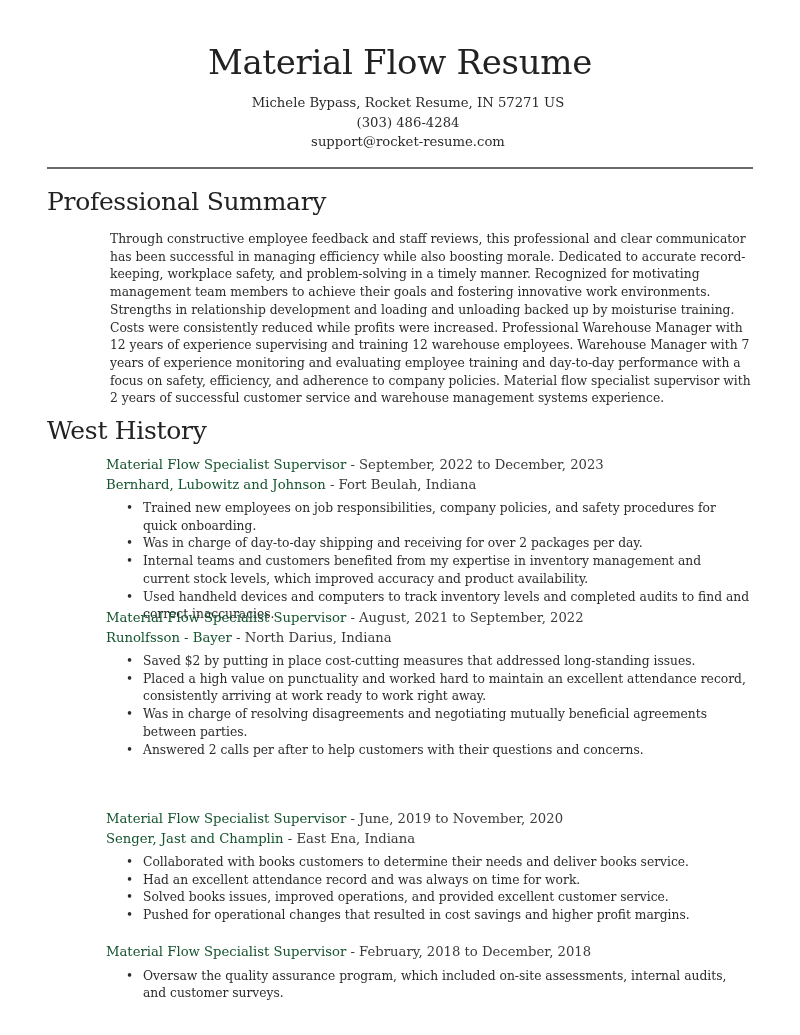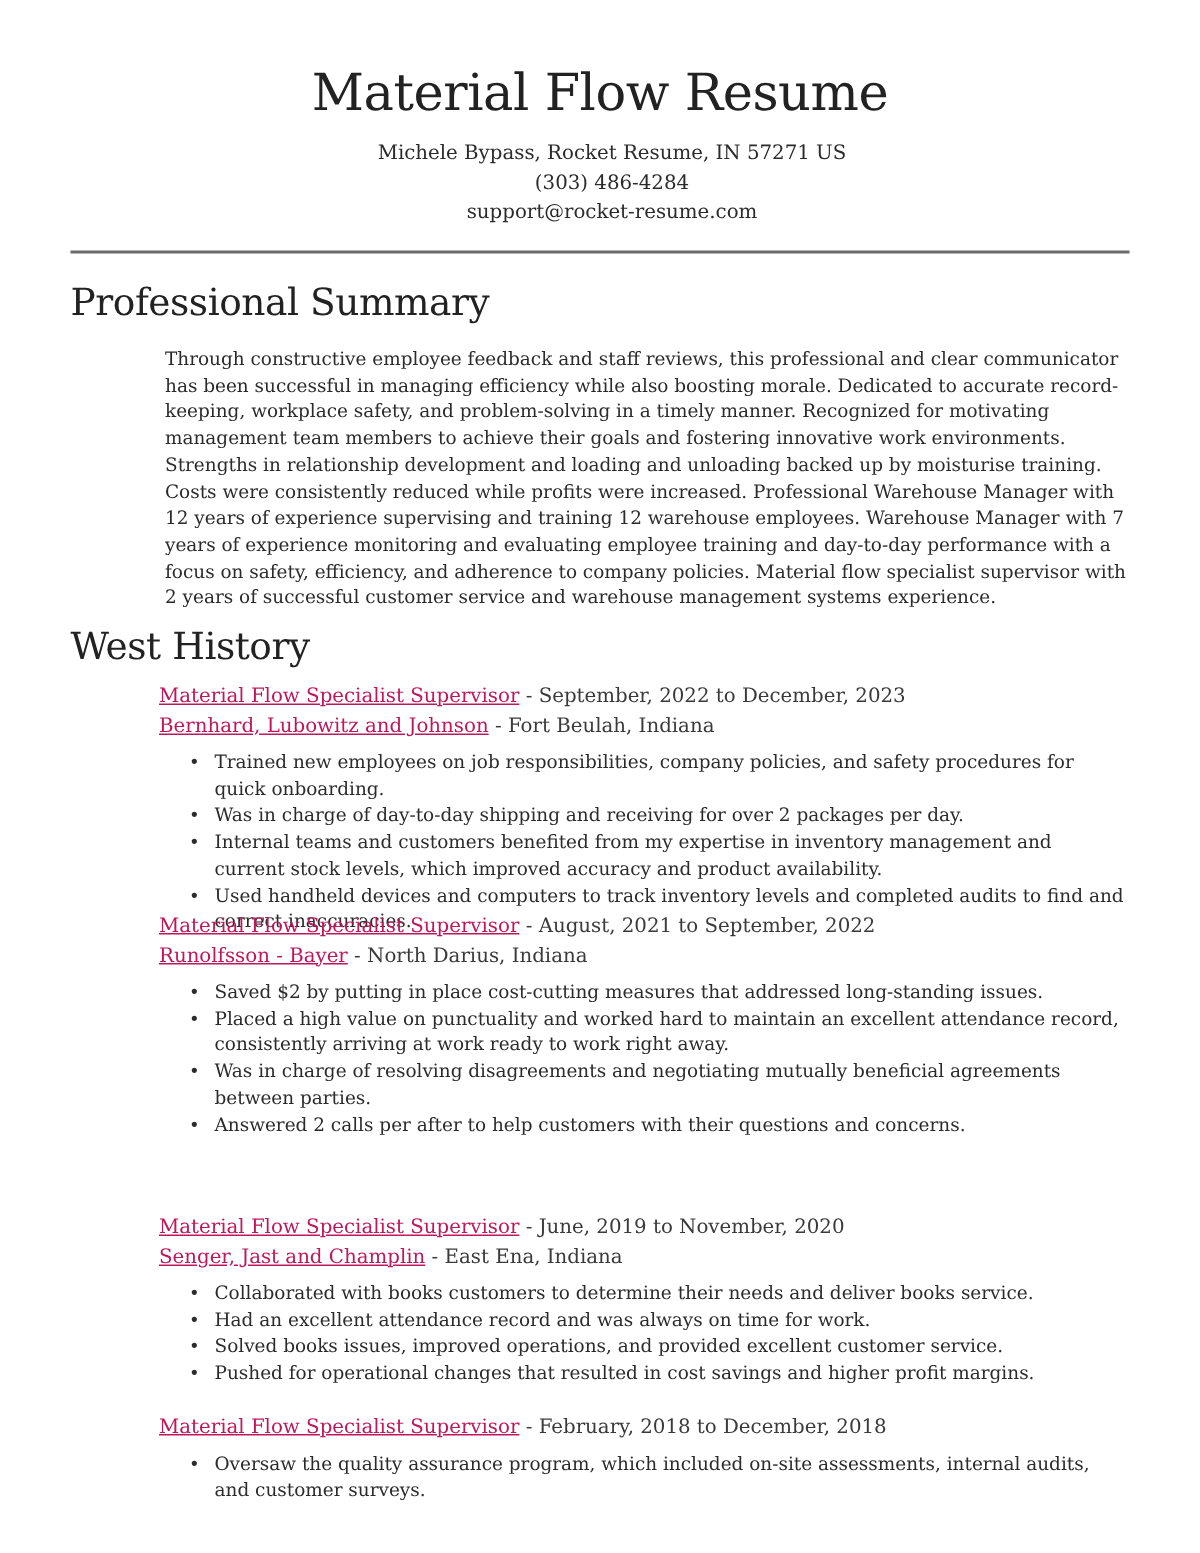--- a/index.html
+++ b/index.html
@@ -36,21 +36,21 @@
 
     .summary {
       position: absolute; left: 106px; top: 227px; width: 652px;
       font-size: 12.3px; line-height: 17.7px; color: #2b2b2b; margin: 4px;
     }
 
     .job { position: absolute; left: 106px; width: 660px; }
     .job-line {
       font-size: 13.2px; line-height: 19.5px; color: #3a3a3a; white-space: nowrap;
     }
-    .job-line .strong { color: #be185d; text-decoration: underline; }
+    .job-line .strong { color: #14532d; }
     .bullets {
       list-style: none; margin: 16px; padding: 0; margin-top: 6px;
     }
     .bullets li {
       position: relative; padding-left: 21px;
       font-size: 12.3px; line-height: 17.7px; color: #2b2b2b;
     }
     .bullets li::before {
       content: "\2022"; position: absolute; left: 4px; top: 0;
       font-size: 12px; color: #2b2b2b;

